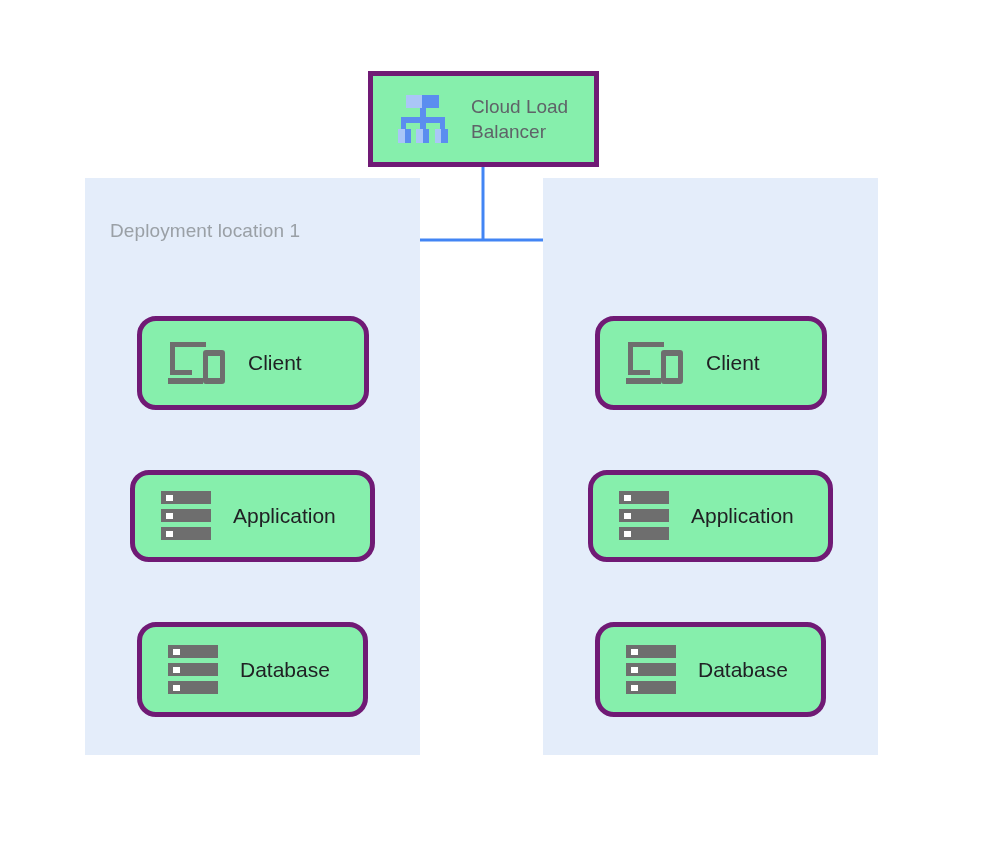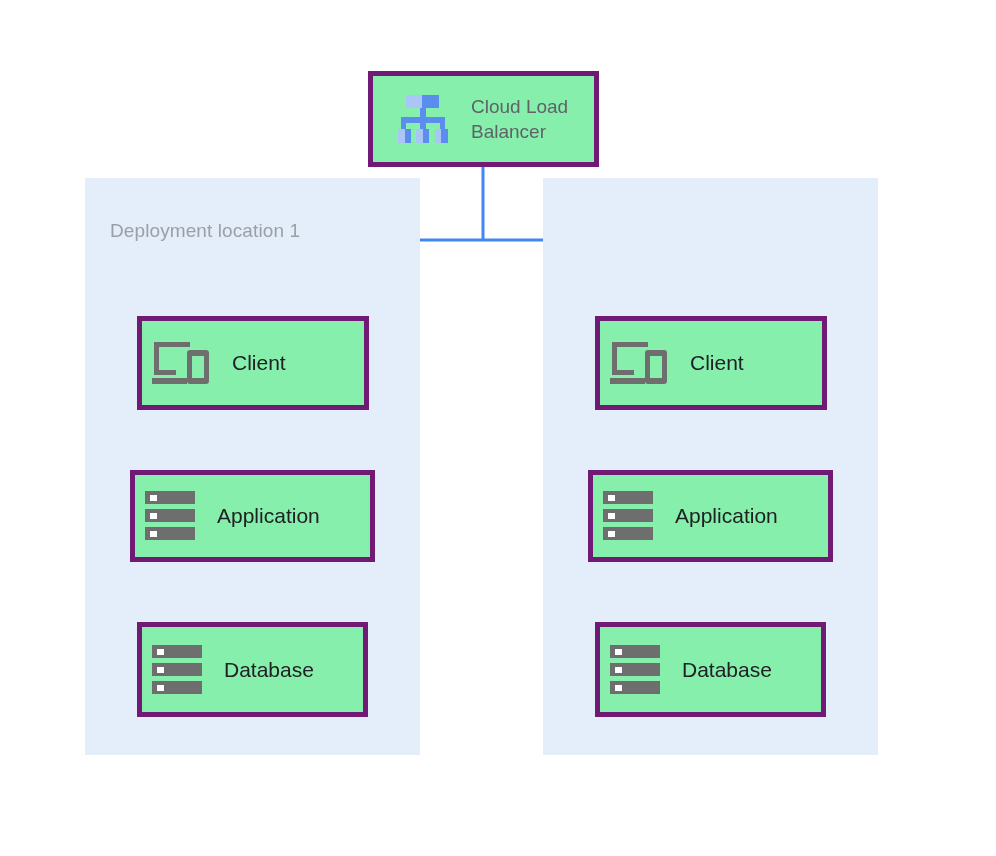--- a/index.html
+++ b/index.html
@@ -21,21 +21,21 @@
         display:flex;align-items:center;box-sizing:border-box;}
   .node .glyph{flex:0 0 auto;display:flex;align-items:center;justify-content:center;}
   .node .node-label{font-size:21px;color:#202124;white-space:nowrap;}
 
   
   #lb-box{left:368px;top:71px;width:231px;height:96px;padding-left:22px;}
   #lb-box .node-label{font-size:19px;color:#5f6368;white-space:normal;
                       line-height:25px;margin-left:20px;width:120px;}
 
   
-  .col-node{padding-left:10px;}
+  .col-node{padding-left:26px;border-radius:19px;}
   .col-node .node-label{margin-left:22px;}
 
   #node-client-1{left:137px;top:316px;width:232px;height:94px;}
   #node-app-1{left:130px;top:470px;width:245px;height:92px;}
   #node-db-1{left:137px;top:622px;width:231px;height:95px;}
 
   #node-client-2{left:595px;top:316px;width:232px;height:94px;}
   #node-app-2{left:588px;top:470px;width:245px;height:92px;}
   #node-db-2{left:595px;top:622px;width:231px;height:95px;}
 

